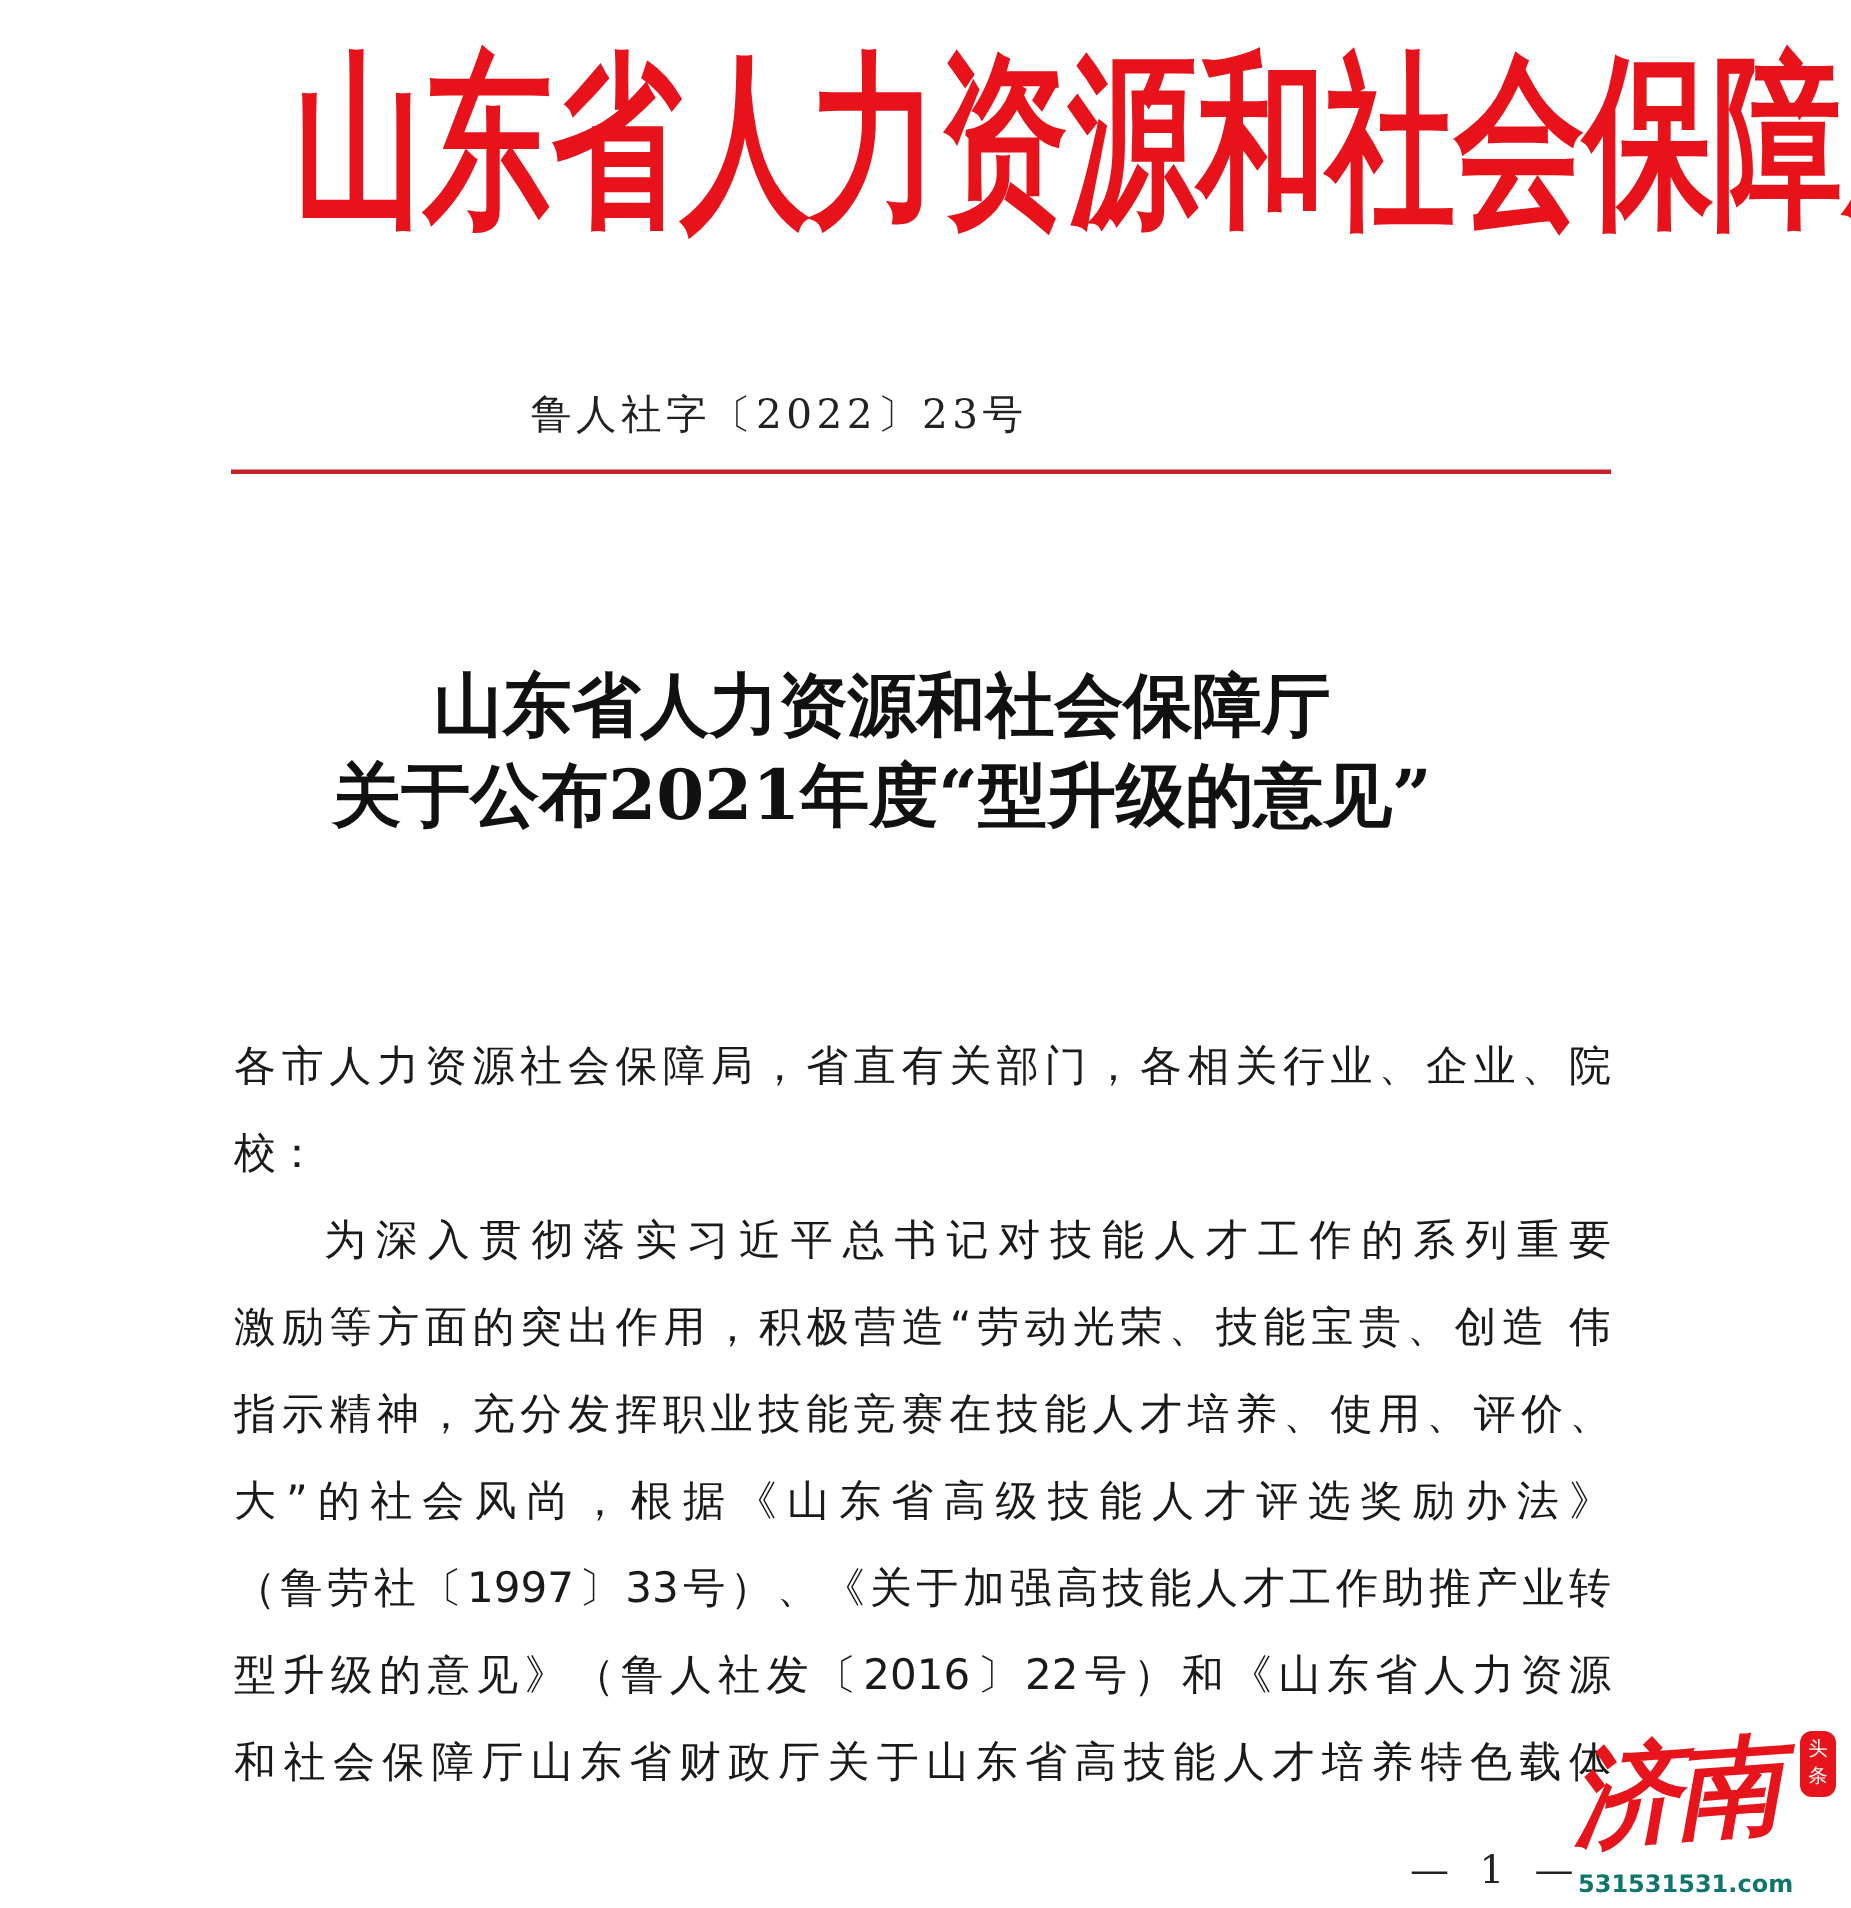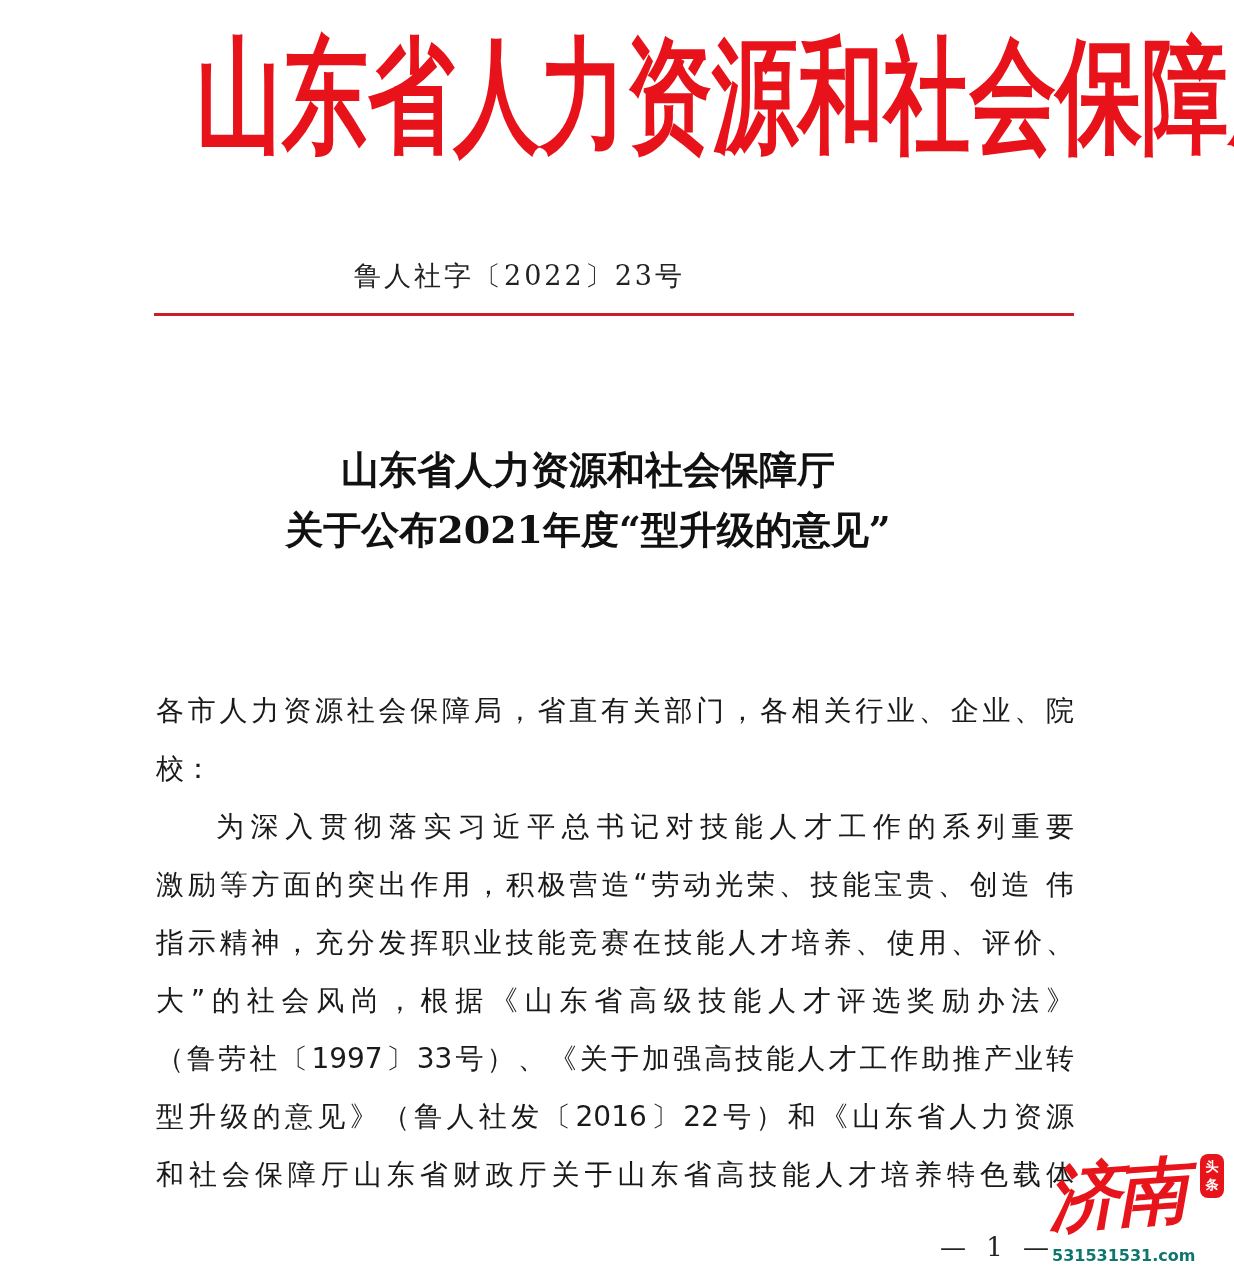--- a/index.html
+++ b/index.html
@@ -54,21 +54,21 @@
       background: #c8202a;
     }
     .notice-title {
       position: absolute;
       left: 0;
       top: 440px;
       width: 1176px;
       text-align: center;
       font-family: "DejaVu Serif", "Liberation Serif", serif;
       font-weight: bold;
-      font-size: 38px;
+      font-size: 46px;
       line-height: 60px;
       color: #111;
     }
     .notice-title div { white-space: nowrap; }
     .body-text {
       position: absolute;
       left: 156px;
       top: 682px;
       width: 918px;
       font-family: "DejaVu Sans", "Liberation Sans", sans-serif;
@@ -116,21 +116,21 @@
       position: absolute;
       left: 160px;
       top: 4px;
       width: 24px;
       height: 44px;
       background: #e8141c;
       color: #fff;
       border-radius: 8px;
       font-family: "DejaVu Sans", "Liberation Sans", sans-serif;
       font-size: 13px;
-      font-weight: bold;
+      font-weight: normal;
       line-height: 18px;
       text-align: center;
       padding-top: 4px;
       box-sizing: border-box;
     }
     .watermark-url {
       position: absolute;
       left: 12px;
       top: 96px;
       font-family: "DejaVu Sans", "Liberation Sans", sans-serif;

